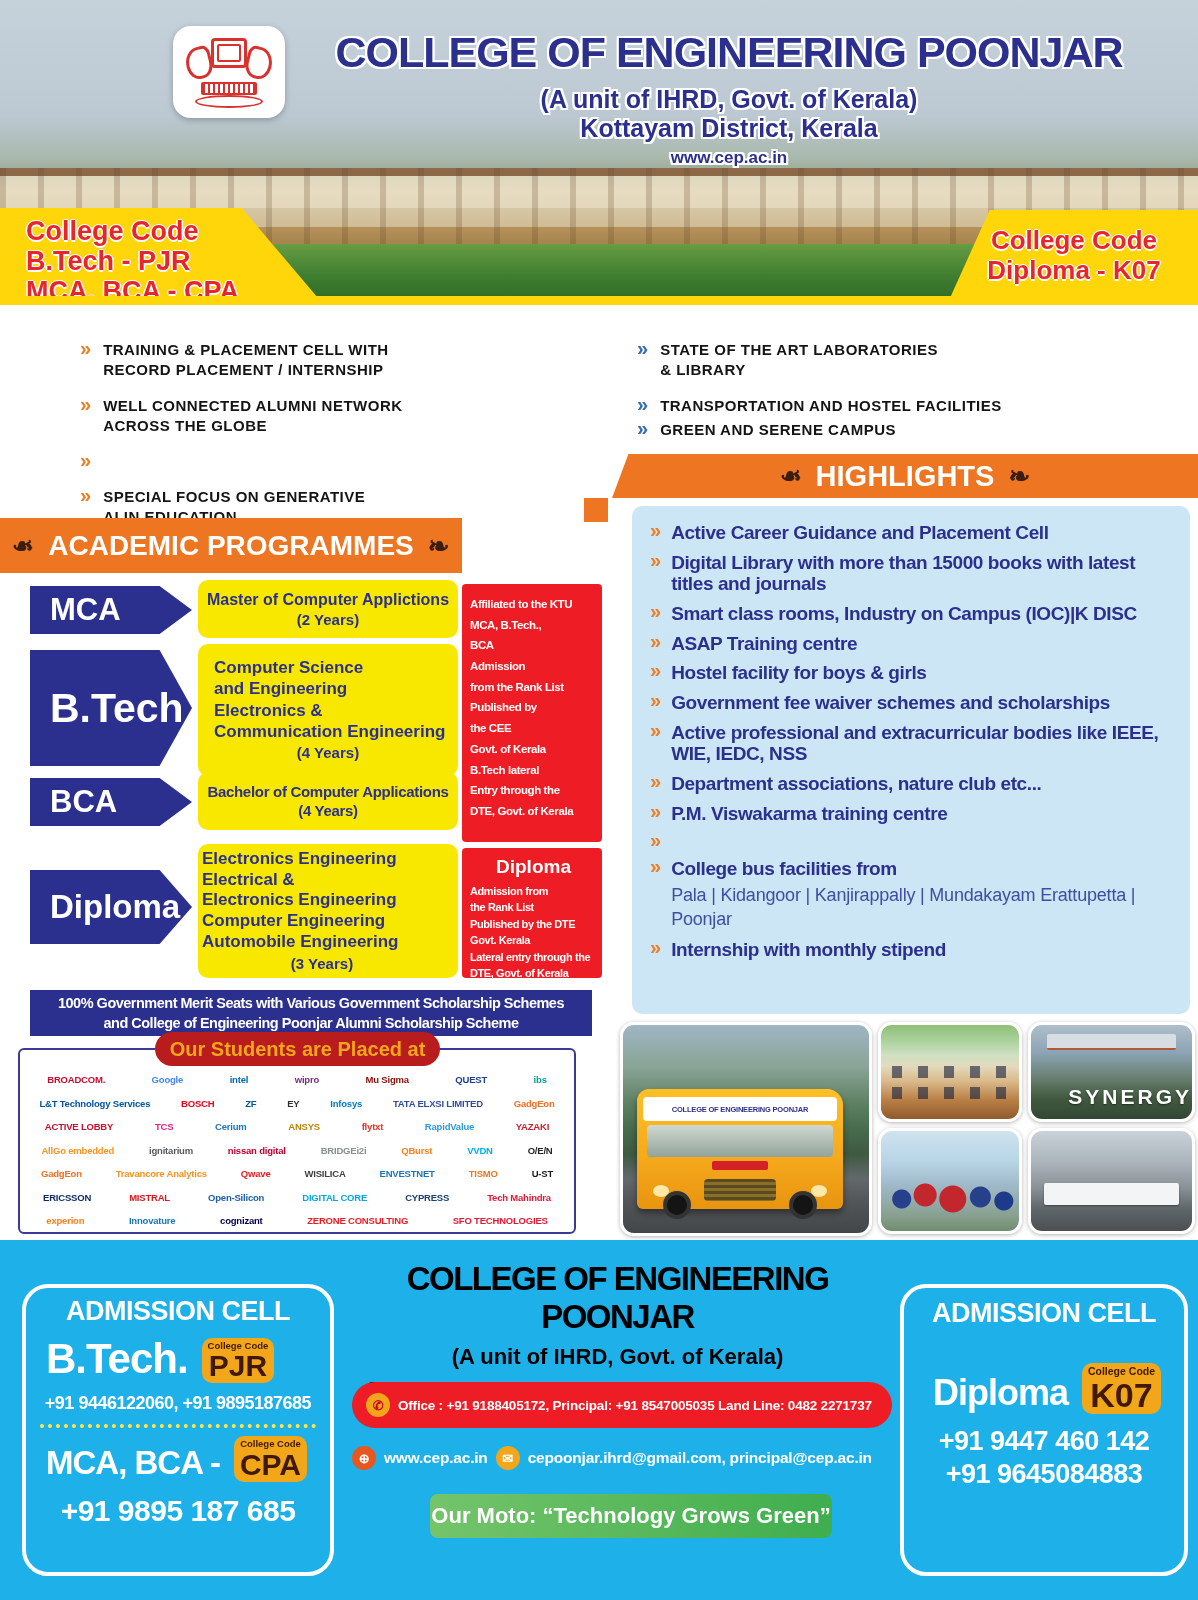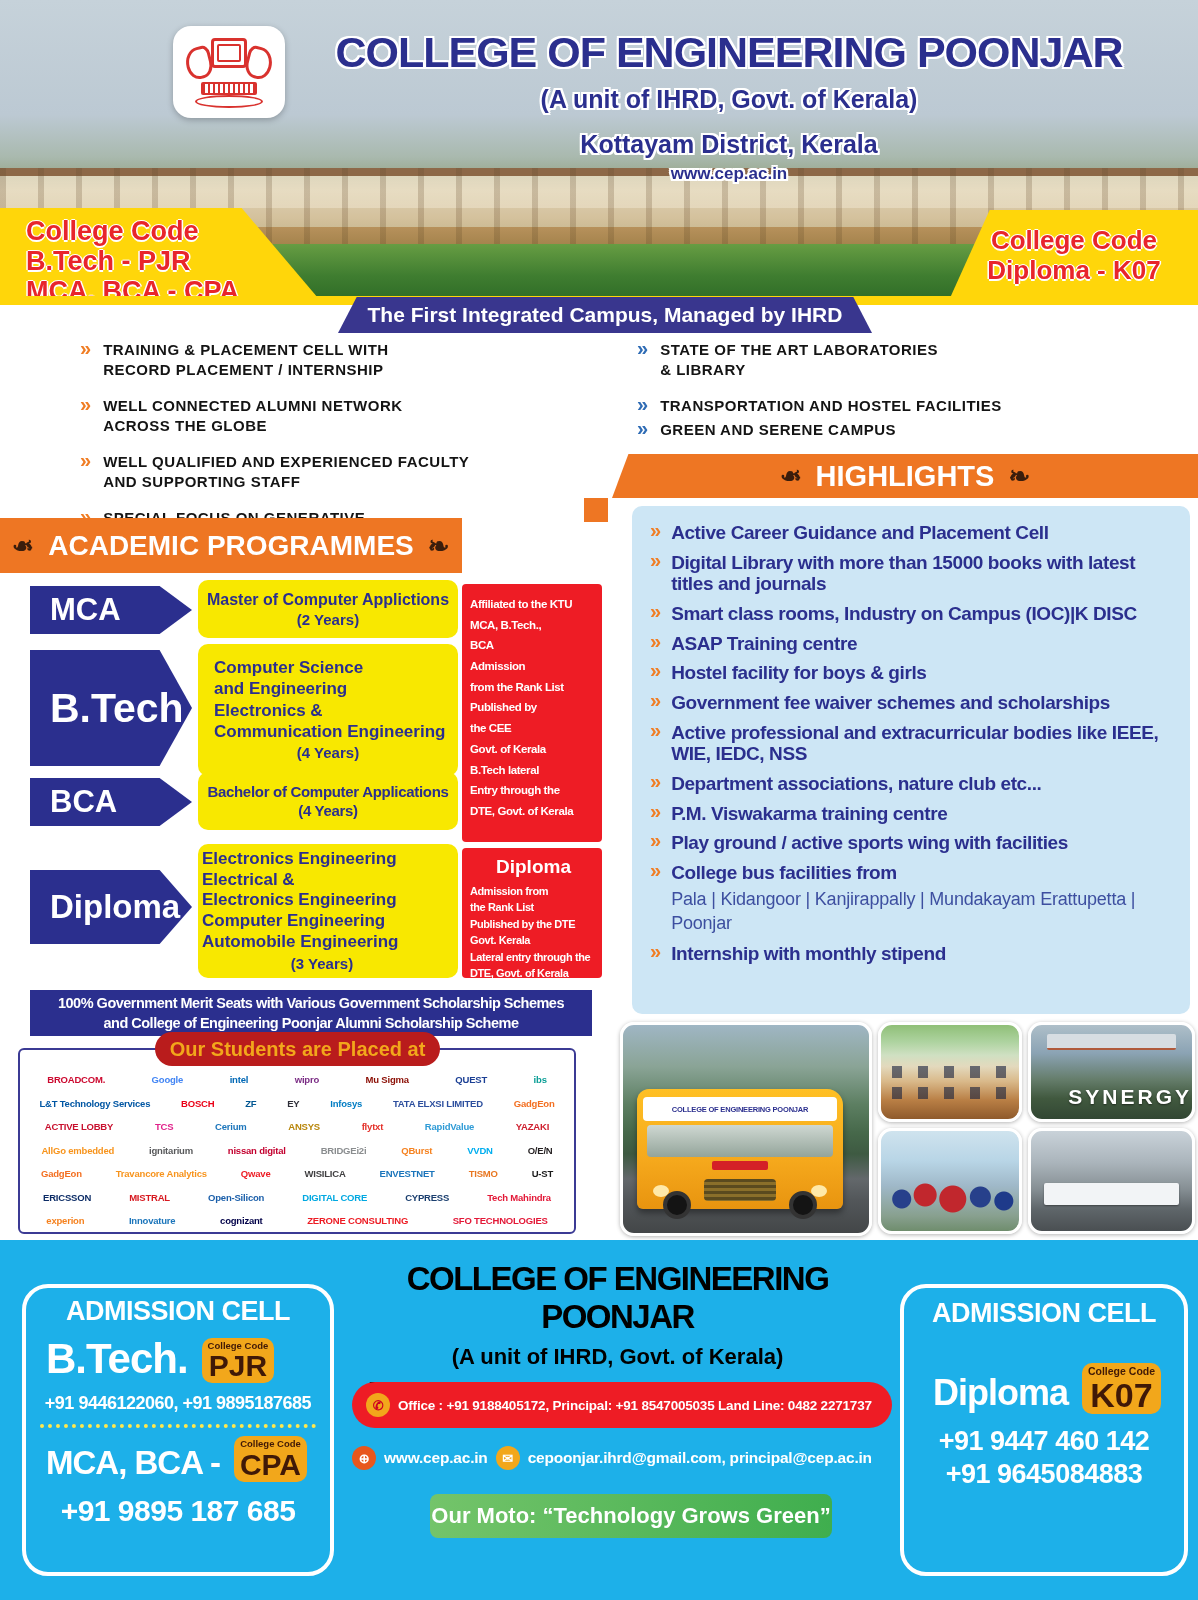--- a/index.html
+++ b/index.html
@@ -30,21 +30,21 @@
     border-radius:30% 60% 50% 50%;transform:rotate(14deg);}
   .em-base{position:absolute;left:18px;right:18px;bottom:13px;height:9px;border:2.5px solid #d9322e;
     border-radius:2px;background:repeating-linear-gradient(90deg,#d9322e 0 2px,transparent 2px 5px);}
   .em-ribbon{position:absolute;left:12px;right:12px;bottom:0;height:9px;border:2px solid #d9322e;border-radius:50%;}
 
   .hero-text{position:absolute;left:290px;right:30px;top:28px;text-align:center;color:#2b2f8e;}
   .outline{text-shadow:-2px 0 #fff,2px 0 #fff,0 -2px #fff,0 2px #fff,
     -2px -2px #fff,2px 2px #fff,-2px 2px #fff,2px -2px #fff;}
   .h-title{font-size:43px;font-weight:800;letter-spacing:-1px;}
   .h-sub1{font-size:25px;font-weight:800;margin-top:8px;}
-  .h-sub2{font-size:25px;font-weight:800;margin-top:16px;}
+  .h-sub2{font-size:25px;font-weight:800;margin-top:0;}
   .h-web{font-size:17px;font-weight:800;margin-top:5px;}
 
   .code-box{position:absolute;background:#ffd60a;color:#e8252b;font-weight:800;
     text-shadow:-1.5px 0 #fff,1.5px 0 #fff,0 -1.5px #fff,0 1.5px #fff;}
   .code-left{top:208px;left:0;width:318px;height:90px;clip-path:polygon(0 0,76% 0,100% 100%,0 100%);
     font-size:27px;line-height:1.12;padding:8px 0 0 26px;box-sizing:border-box;}
   .code-right{top:210px;right:0;width:248px;height:88px;clip-path:polygon(16% 0,100% 0,100% 100%,0 100%);
     font-size:26px;line-height:1.15;text-align:center;padding-top:16px;box-sizing:border-box;}
 
   .yellow-strip{position:absolute;top:296px;left:0;width:100%;height:9px;background:#ffd60a;}
@@ -230,43 +230,38 @@
   <div class="code-box code-left">
     <div>College Code</div>
     <div>B.Tech - PJR</div>
     <div>MCA, BCA - CPA</div>
   </div>
   <div class="code-box code-right">
     <div>College Code</div>
     <div>Diploma - K07</div>
   </div>
   <div class="yellow-strip"></div>
-  <div class="ribbon">The First Integrated Campus, Managed by IHRD</div>
 
   <div class="features fl">
     <div class="feat">
       <span class="arr o">»</span>
       <div class="ftext">
           <div>TRAINING &amp; PLACEMENT CELL WITH</div>
           <div>RECORD PLACEMENT / INTERNSHIP</div>
         </div>
     </div>
     <div class="feat">
       <span class="arr o">»</span>
       <div class="ftext">
           <div>WELL CONNECTED ALUMNI NETWORK</div>
           <div>ACROSS THE GLOBE</div>
         </div>
     </div>
     <div class="feat">
       <span class="arr o">»</span>
-      <div class="ftext">
-          <div>WELL QUALIFIED AND EXPERIENCED FACULTY</div>
-          <div>AND SUPPORTING STAFF</div>
-        </div>
     </div>
     <div class="feat">
       <span class="arr o">»</span>
       <div class="ftext">
           <div>SPECIAL FOCUS ON GENERATIVE</div>
           <div>AI IN EDUCATION</div>
         </div>
     </div>
   </div>
 
@@ -398,21 +393,20 @@
     <div class="hl-item">
         <span class="arr o">»</span>
         <div class="hl-text">Department associations, nature club etc...</div>
       </div>
     <div class="hl-item">
         <span class="arr o">»</span>
         <div class="hl-text">P.M. Viswakarma training centre</div>
       </div>
     <div class="hl-item">
         <span class="arr o">»</span>
-        <div class="hl-text">Play ground / active sports wing with facilities</div>
       </div>
     <div class="hl-item">
         <span class="arr o">»</span>
       <div>
         <div class="hl-text">College bus facilities from</div>
         <div class="hl-sub">Pala | Kidangoor | Kanjirappally | Mundakayam Erattupetta | Poonjar</div>
       </div>
     </div>
     <div class="hl-item">
         <span class="arr o">»</span>

